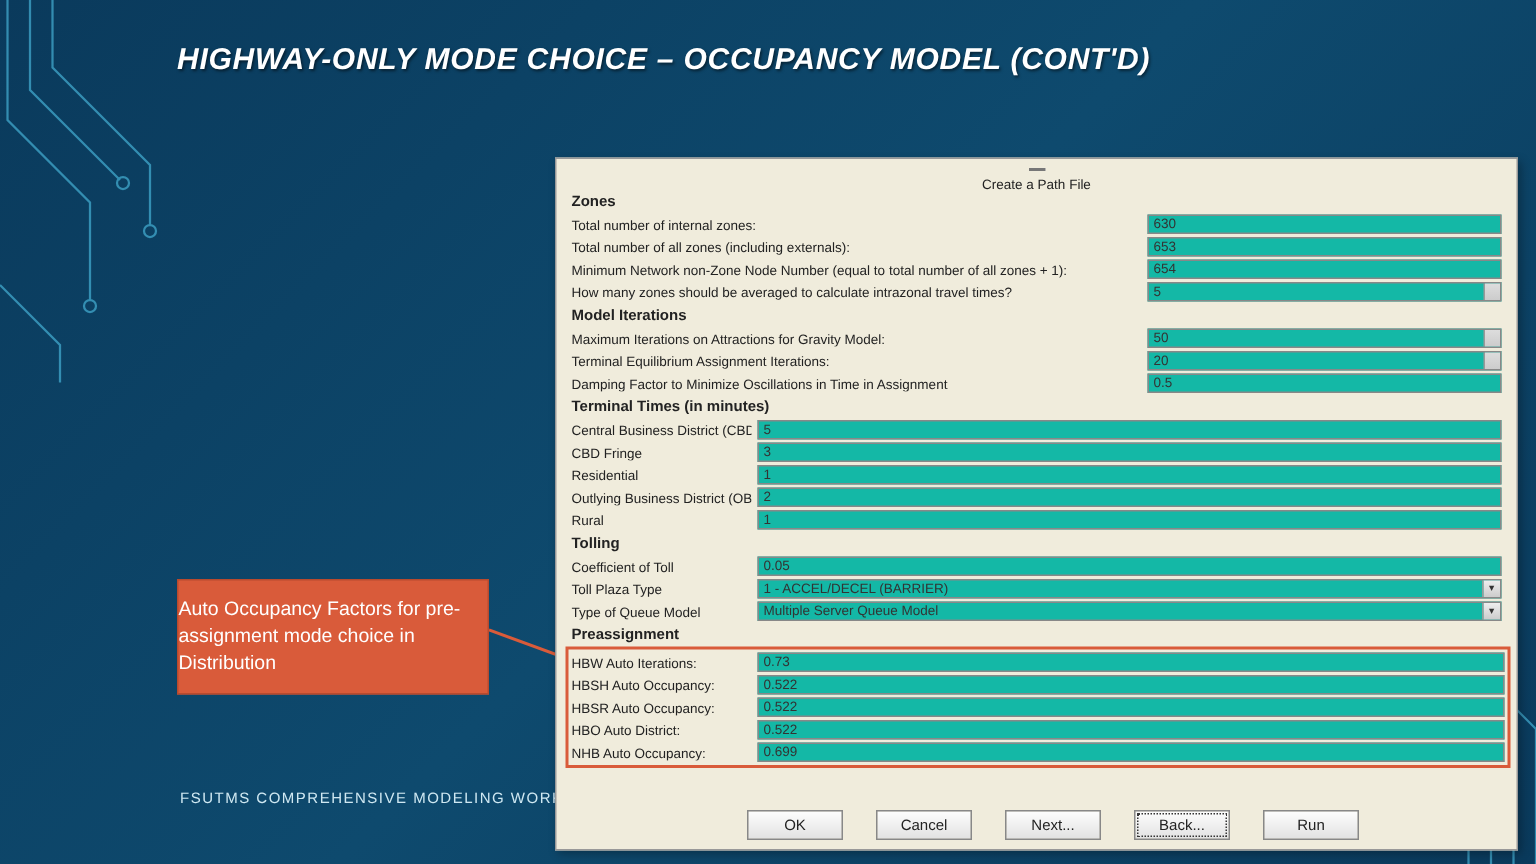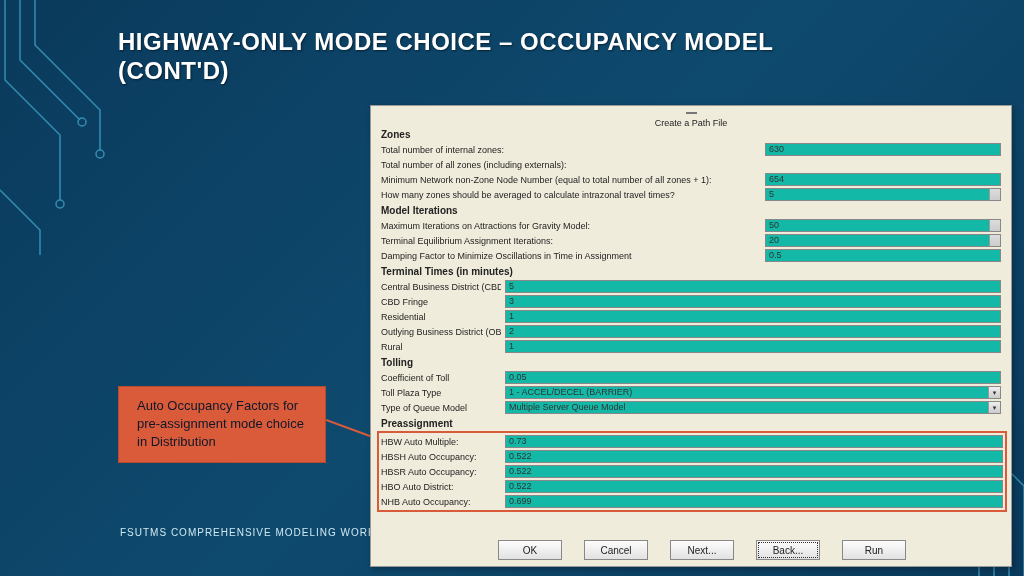--- a/index.html
+++ b/index.html
@@ -13,42 +13,43 @@
     position: absolute;
     stroke: #4fc3e8;
     stroke-width: 1.5;
     fill: none;
     opacity: 0.6;
   }
   .slide-title {
     position: absolute;
     top: 28px; left: 118px;
     color: #fff;
-    font-size: 24px;
+    font-size: 20px;
     font-weight: 800;
     letter-spacing: 0.5px;
     text-shadow: 1px 1px 2px rgba(0,0,0,0.5);
     line-height: 1.2;
     width: 720px;
+    font-style: italic;
   }
   .footer {
     position: absolute;
     left: 120px; bottom: 38px;
     color: #cfe8f2;
     font-size: 10px;
     letter-spacing: 1px;
   }
   .callout {
     position: absolute;
     left: 118px; top: 386px;
     width: 208px;
     background: #d95b3a;
     border: 1px solid #b84a2e;
-    padding: 10px 18px;
-    color: #0f172a;
+    padding: 10px 0;
+    color: #ffffff;
     font-size: 13px;
     line-height: 1.4;
   }
   .arrow-svg {
     position: absolute;
     left: 326px; top: 418px;
     width: 90px; height: 40px;
     pointer-events: none;
   }
   .dialog {
@@ -178,20 +179,23 @@
 
     <div class="section-head">Zones</div>
     <div class="row">
         <label>Total number of internal zones:</label>
       <div class="field">
           <span>630</span>
         </div>
       </div>
     <div class="row">
         <label>Total number of all zones (including externals):</label>
+      <div class="field">
+          <span>653</span>
+        </div>
       </div>
     <div class="row">
         <label>Minimum Network non-Zone Node Number (equal to total number of all zones + 1):</label>
       <div class="field">
           <span>654</span>
         </div>
       </div>
     <div class="row">
         <label>How many zones should be averaged to calculate intrazonal travel times?</label>
       <div class="field spin-field">
@@ -269,21 +273,21 @@
         <label>Type of Queue Model</label>
       <div class="field dropdown-field">
           <span>Multiple Server Queue Model</span>
           <span class="dd-arrow">▾</span>
         </div>
       </div>
 
     <div class="section-head">Preassignment</div>
     <div class="preassign-box">
       <div class="row">
-          <label>HBW Auto Multiple:</label>
+          <label>HBW Auto Iterations:</label>
         <div class="field">
             <span>0.73</span>
           </div>
         </div>
       <div class="row">
           <label>HBSH Auto Occupancy:</label>
         <div class="field">
             <span>0.522</span>
           </div>
         </div>

